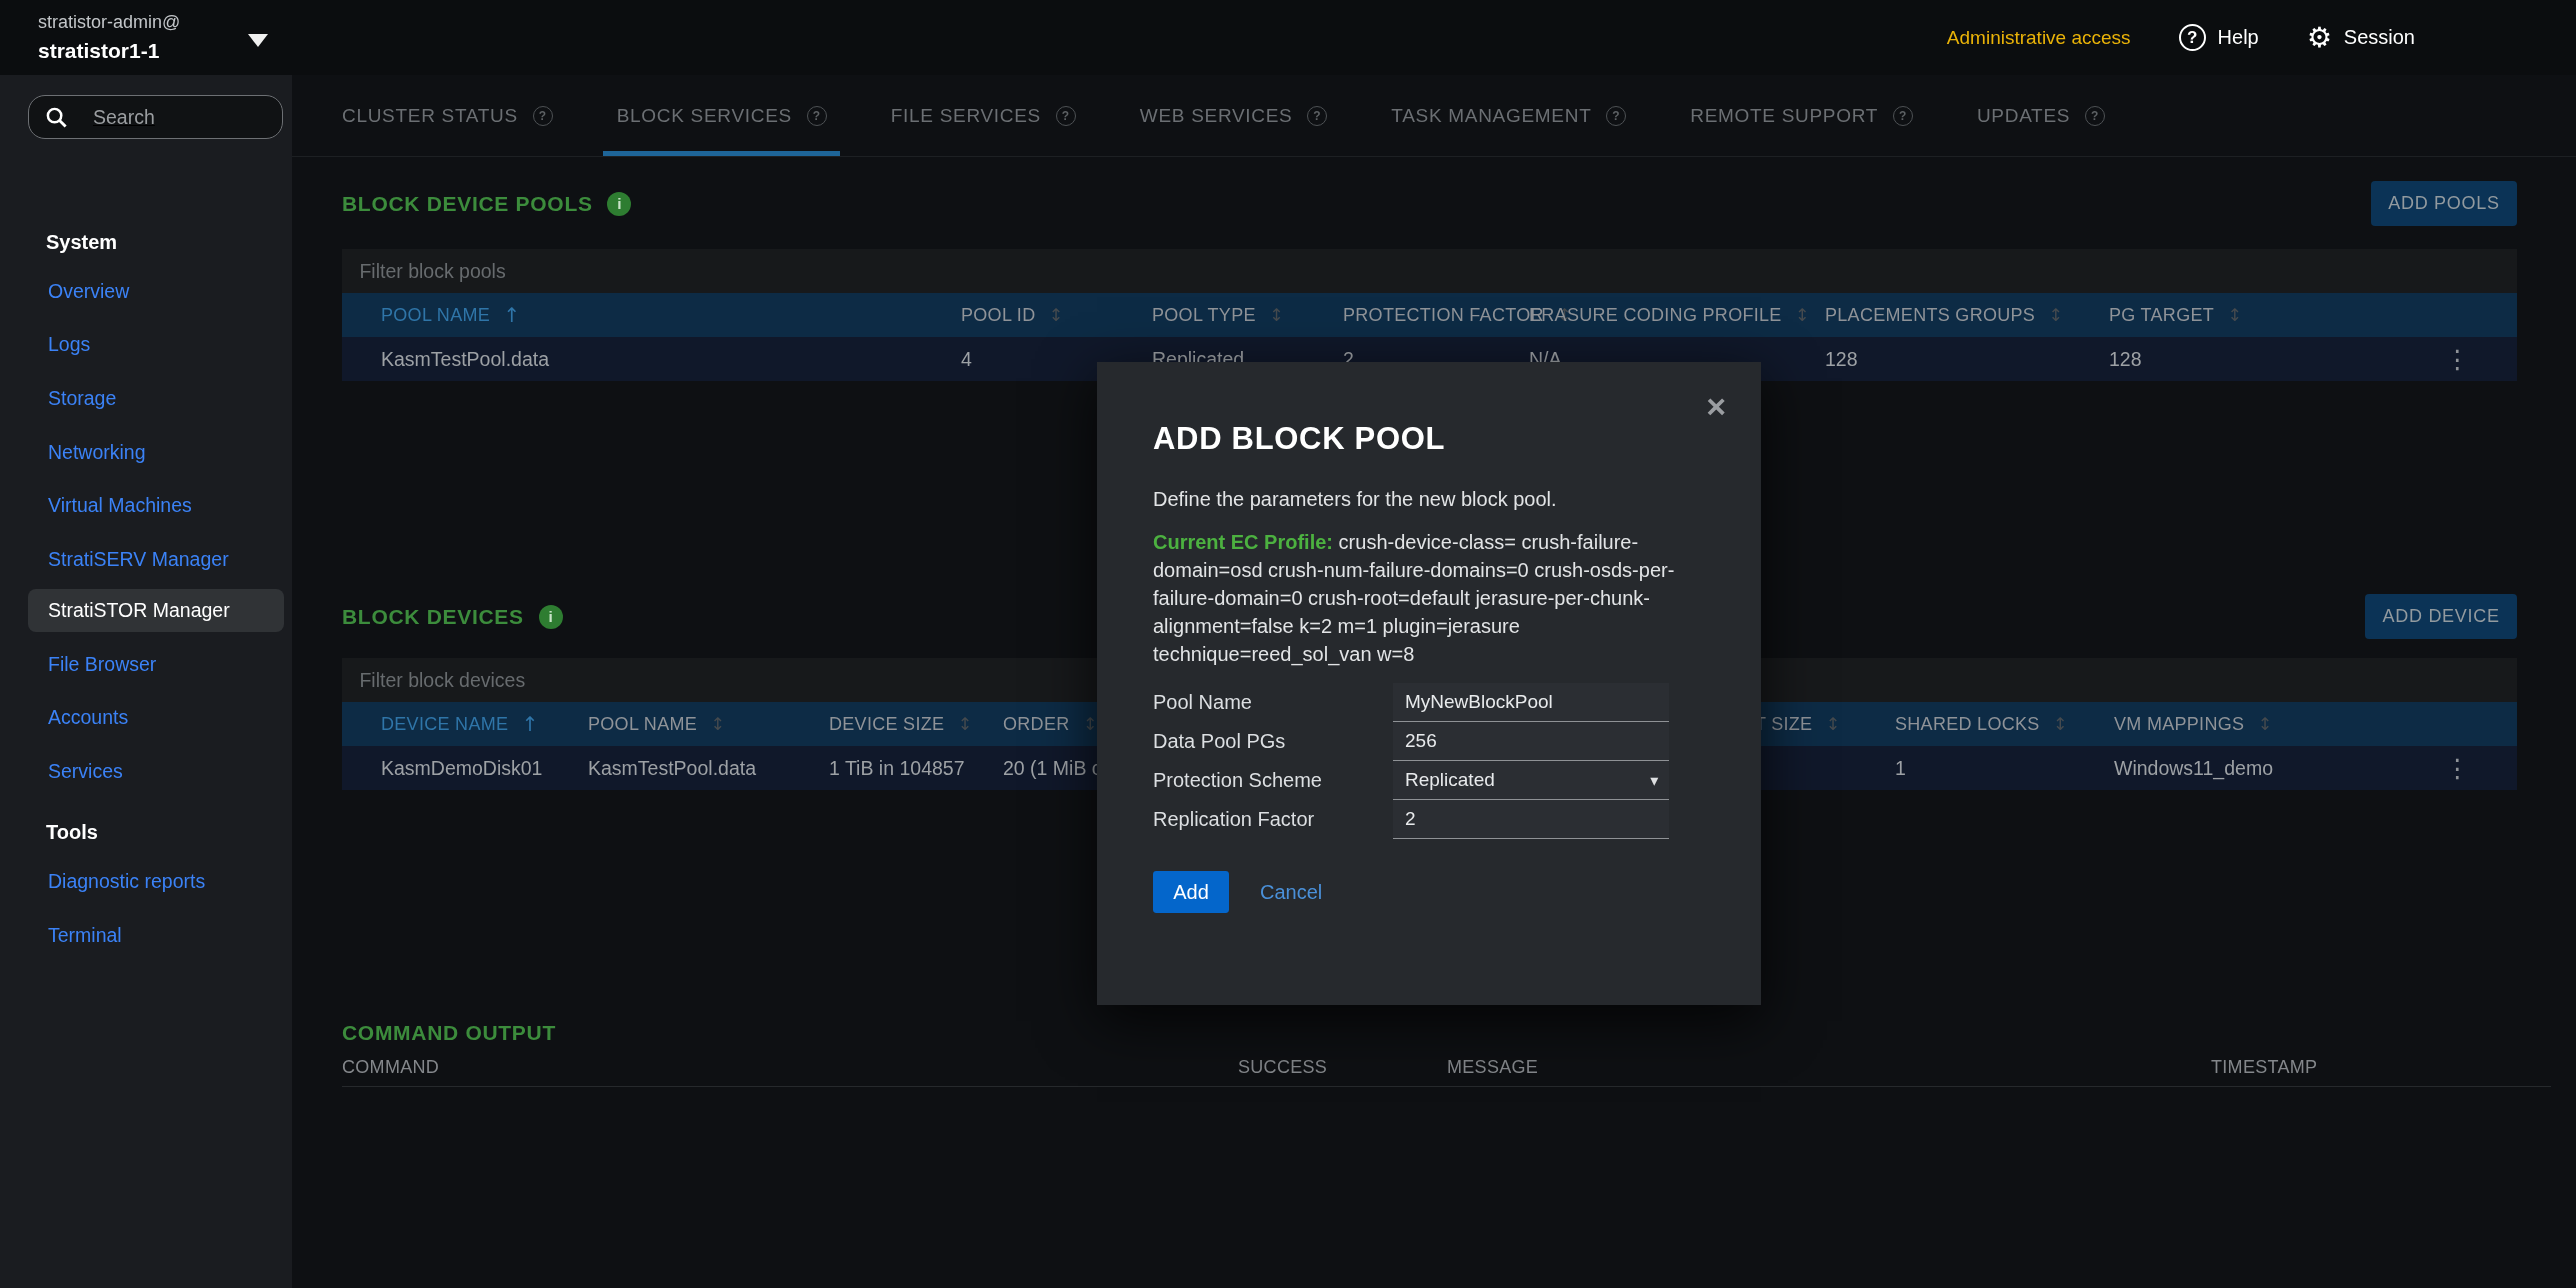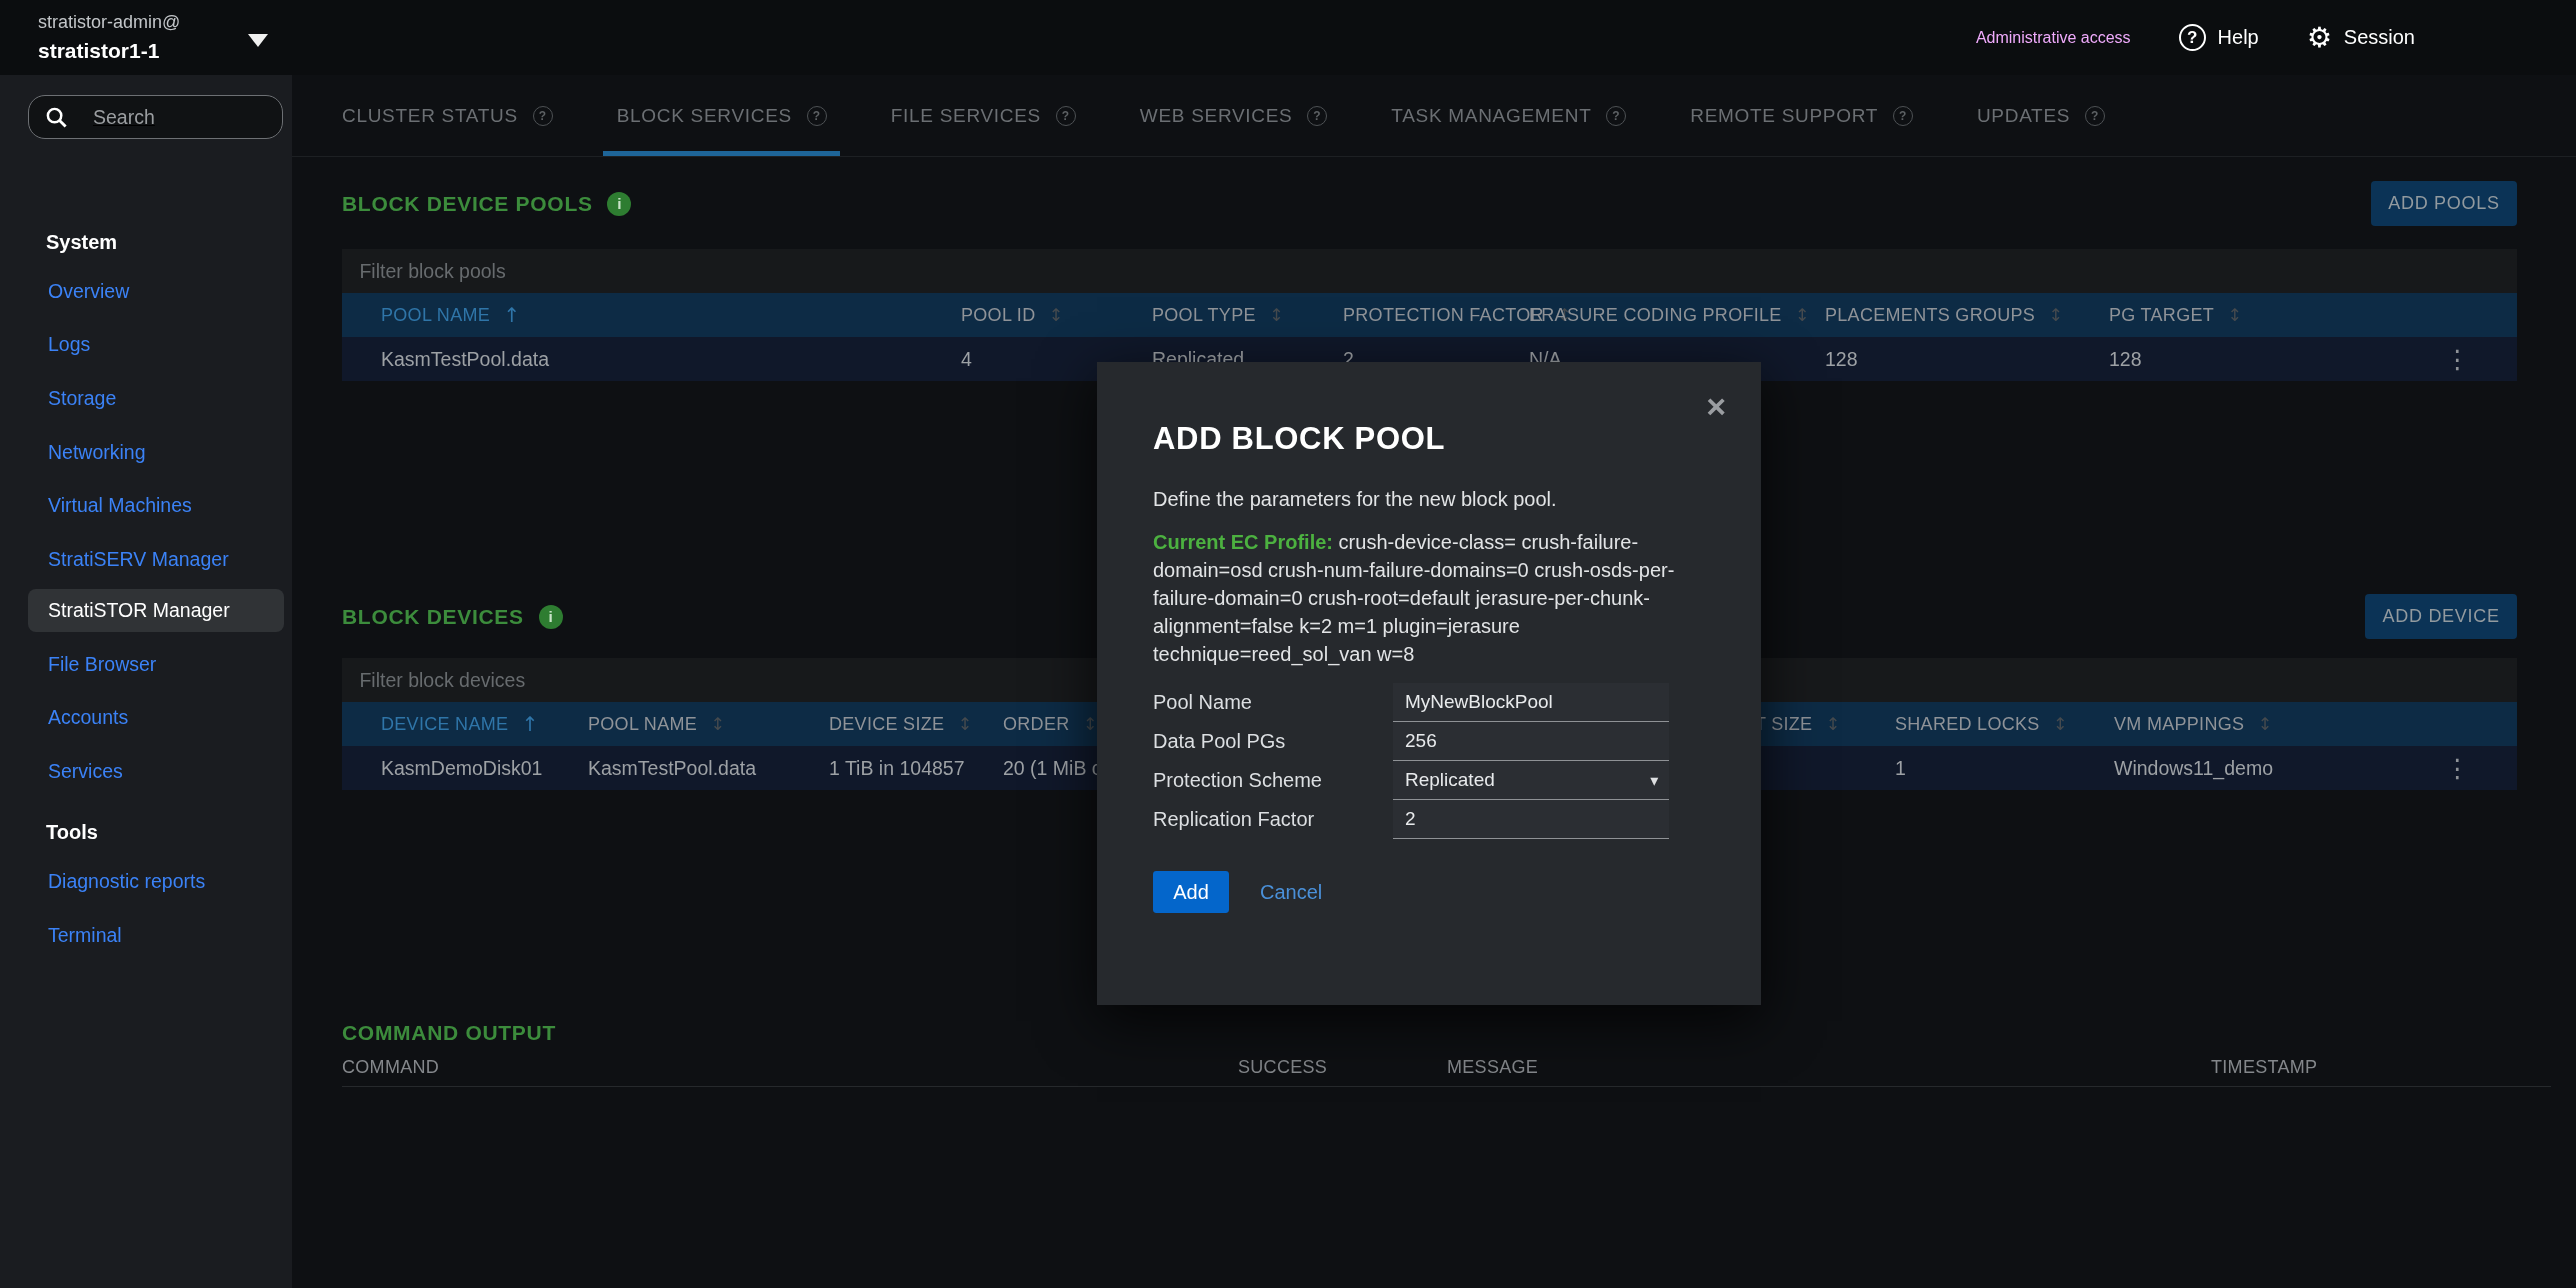--- a/index.html
+++ b/index.html
@@ -9,21 +9,21 @@
   
   .topbar { position:absolute; left:0; top:0; width:2576px; height:75px;
             background:#0b0d0f; display:flex; align-items:center; justify-content:space-between; }
   .user-block { display:flex; align-items:center; padding-left:38px; gap:68px; }
   .user-names { display:flex; flex-direction:column; gap:5.4px; }
   .user-line1 { color:#c3c6c9; font-size:18px; }
   .user-line2 { color:#ffffff; font-size:21px; font-weight:bold; }
   .caret-down { width:0; height:0; border-left:10.7px solid transparent; border-right:10.7px solid transparent;
                 border-top:13.4px solid #f0f0f0; margin-top:6.7px; }
   .topbar-right { display:flex; align-items:center; gap:48px; padding-right:161px; }
-  .admin-link { color:#f0abfc; font-size:16px; }
+  .admin-link { color:#eab308; font-size:19px; }
   .top-item { display:flex; align-items:center; gap:12px; color:#ffffff; font-size:20px; }
   .qcircle { width:27px; height:27px; border:2px solid #ffffff; border-radius:50%; color:#ffffff;
              font-size:17px; font-weight:bold; display:flex; align-items:center; justify-content:center; }
   .gear { font-family:"DejaVu Sans", sans-serif; font-size:28px; color:#ffffff; line-height:1; }
 
   
   .sidebar { position:absolute; left:0; top:75px; width:292px; height:1213px; background:#1a1c20; }
   .search-box { position:absolute; left:28px; top:20px; width:255px; height:44px; background:#101214;
                 border:1.3px solid #6d7074; border-radius:17px; display:flex; align-items:center;
                 gap:25px; padding-left:16px;text-decoration:underline; }

